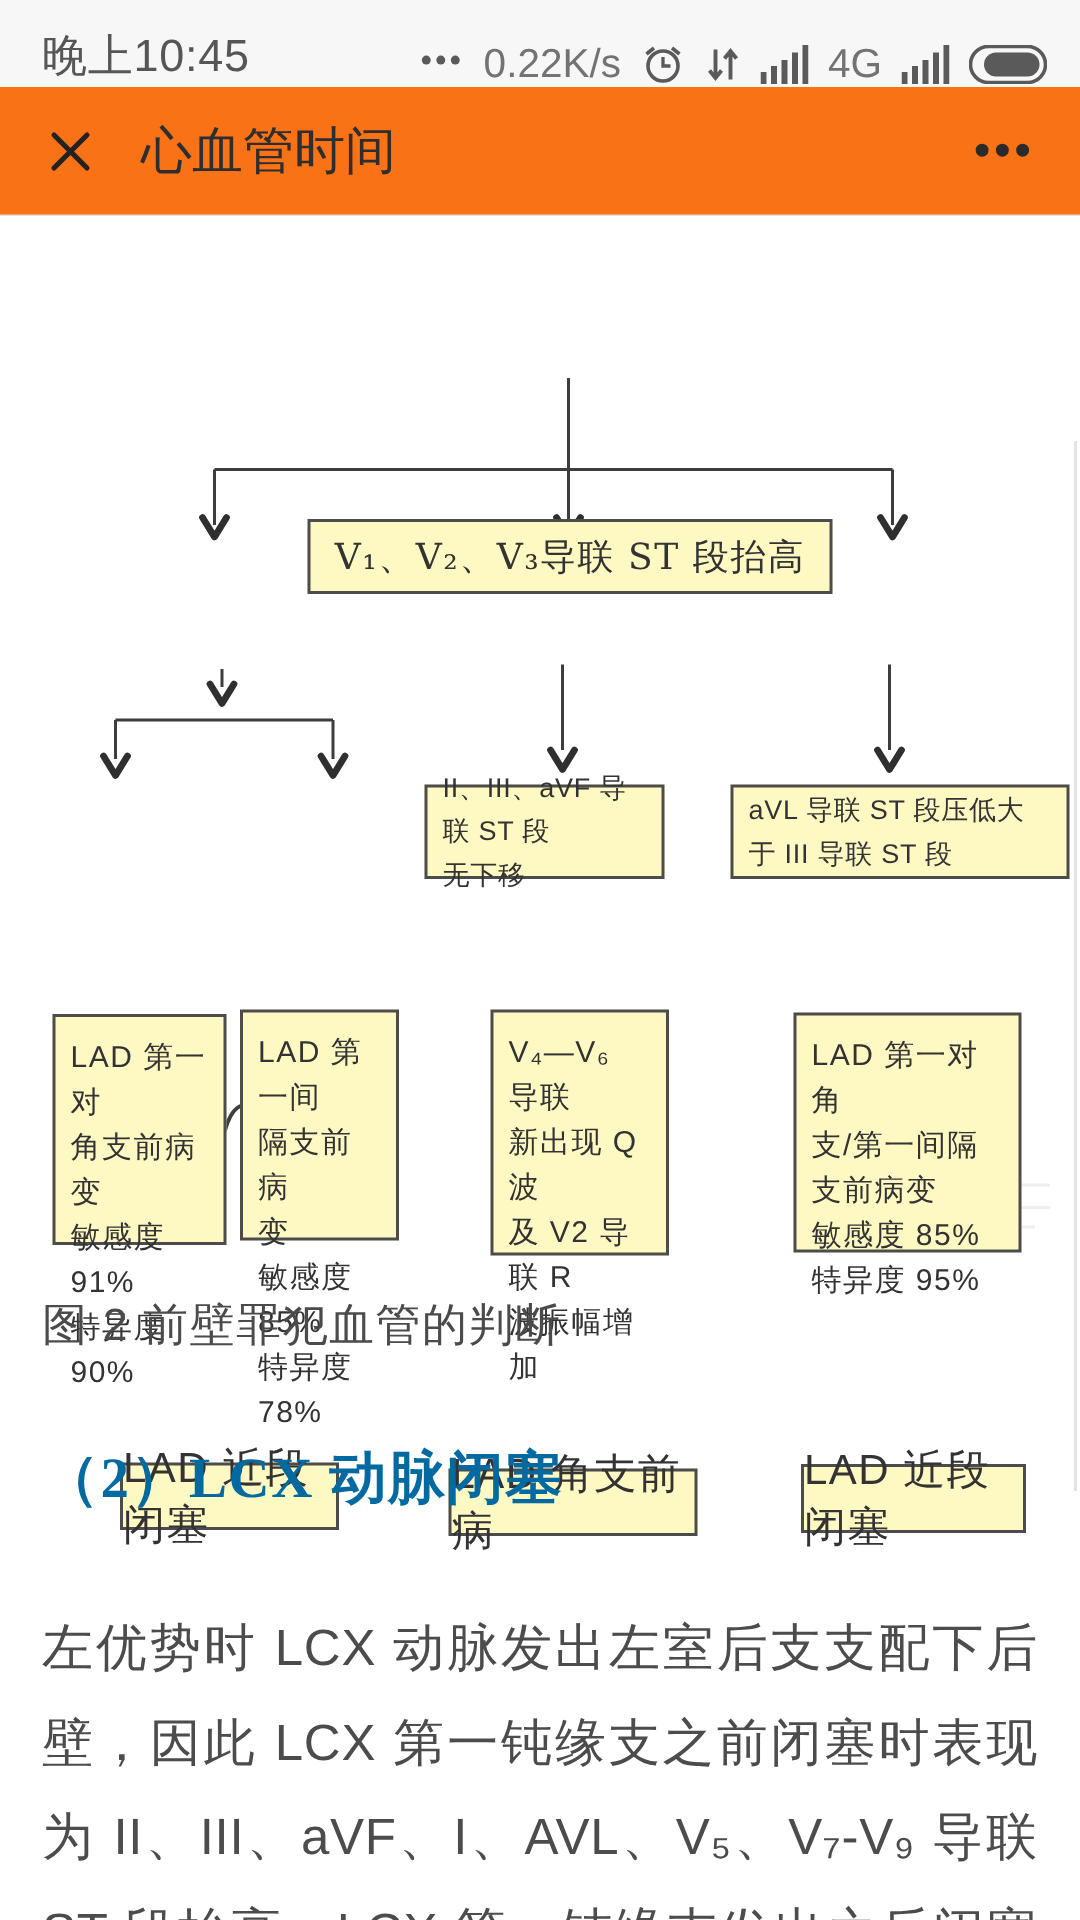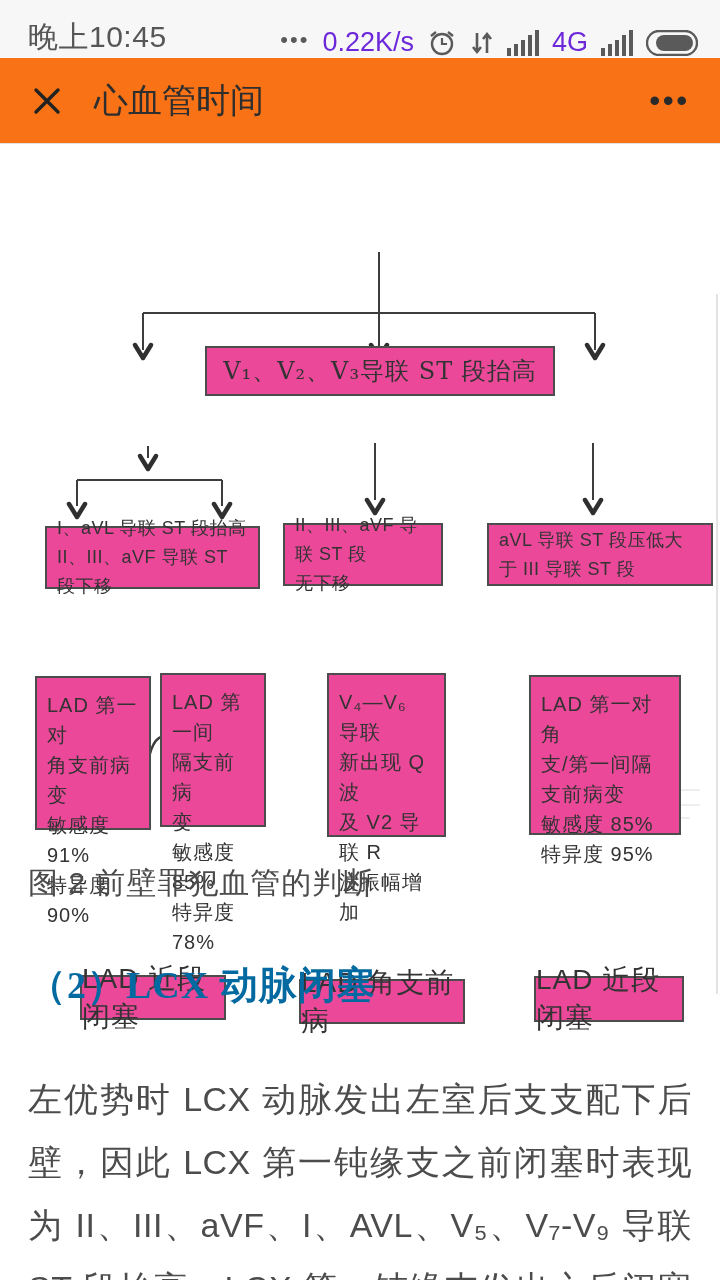--- a/index.html
+++ b/index.html
@@ -15,35 +15,35 @@
   .status-bar {
     position:absolute; left:0; top:0; width:720px; height:58px;
     background:#f7f7f7;
     display:flex; align-items:flex-end; justify-content:space-between;
     padding:0 22px 0 28px;
     color:#565656;
   }
   .status-time { font-size:30px; letter-spacing:0.5px; }
   .status-right { display:flex; align-items:center; gap:13px; }
   .status-dots { font-size:22px; letter-spacing:2px; color:#5a5a5a; position:relative; top:-3px; }
-  .status-speed { font-size:27px; color:#6d28d9; }
+  .status-speed { font-size:27px; color:#737373; }
   .nav-bar {
     position:absolute; left:0; top:58px; width:720px; height:86px;
     background:#f97316; border-bottom:1px solid #e1e1e1;
     display:flex; align-items:center;
     padding:0 30px;
   }
   .nav-title { font-size:34px; color:#2e2e2e; margin-left:30px; flex:1; }
   .nav-menu { font-size:30px; color:#2a2a2a; letter-spacing:3px; font-weight:bold; }
   
   .figure-area { position:absolute; left:0; top:144px; width:720px; height:712px; background:#fff; }
   .figure-edge { position:absolute; left:716px; top:150px; width:2px; height:700px; background:#e3e3e3; }
   .fc-svg { position:absolute; left:0; top:0; }
   .fc-box {
-    position:absolute; border:2px solid #4c4c4c; background:#ec4899;
+    position:absolute; border:2px solid #4c4c4c; background:#fef9c3;
     display:flex; align-items:center; justify-content:center;
     color:#333;
   }
   .fc-box .txt { white-space:pre-line; }
   .fc-top { font-family:"DejaVu Serif","Liberation Serif",serif; font-size:24px; letter-spacing:1px; }
   .fc-l2 { font-size:18px; line-height:29px; justify-content:flex-start; padding:4px 10px; letter-spacing:0.5px; }
   .fc-l3 { font-size:20px; line-height:30px; align-items:flex-start; justify-content:flex-start; padding:12px 10px; letter-spacing:1px; }
   .fc-bottom { font-size:28px; letter-spacing:1px;margin-top:47px; }
   .watermark { position:absolute; opacity:0.16; }
   
@@ -156,24 +156,20 @@
     <g class="watermark" stroke="#9a9a9a" fill="none" stroke-width="2">
       <circle cx="575" cy="800" r="28"></circle>
       <path d="M610 790 H700 M610 805 H700 M615 818 H690"></path>
     </g>
   </svg>
 
   <div class="fc-box fc-top" style="left:205px; top:202px; width:350px; height:50px;">
     <span class="txt">V₁、V₂、V₃导联 ST 段抬高</span>
   </div>
 
-  <div class="fc-box fc-l2" style="left:45px; top:382px; width:215px; height:63px;">
-    <span class="txt">I、aVL 导联 ST 段抬高
-II、III、aVF 导联 ST 段下移</span>
-  </div>
   <div class="fc-box fc-l2" style="left:283px; top:379px; width:160px; height:63px;">
     <span class="txt">II、III、aVF 导联 ST 段
 无下移</span>
   </div>
   <div class="fc-box fc-l2" style="left:487px; top:379px; width:226px; height:63px;">
     <span class="txt">aVL 导联 ST 段压低大
 于 III 导联 ST 段</span>
   </div>
 
   <div class="fc-box fc-l3" style="left:35px; top:532px; width:116px; height:154px;">

